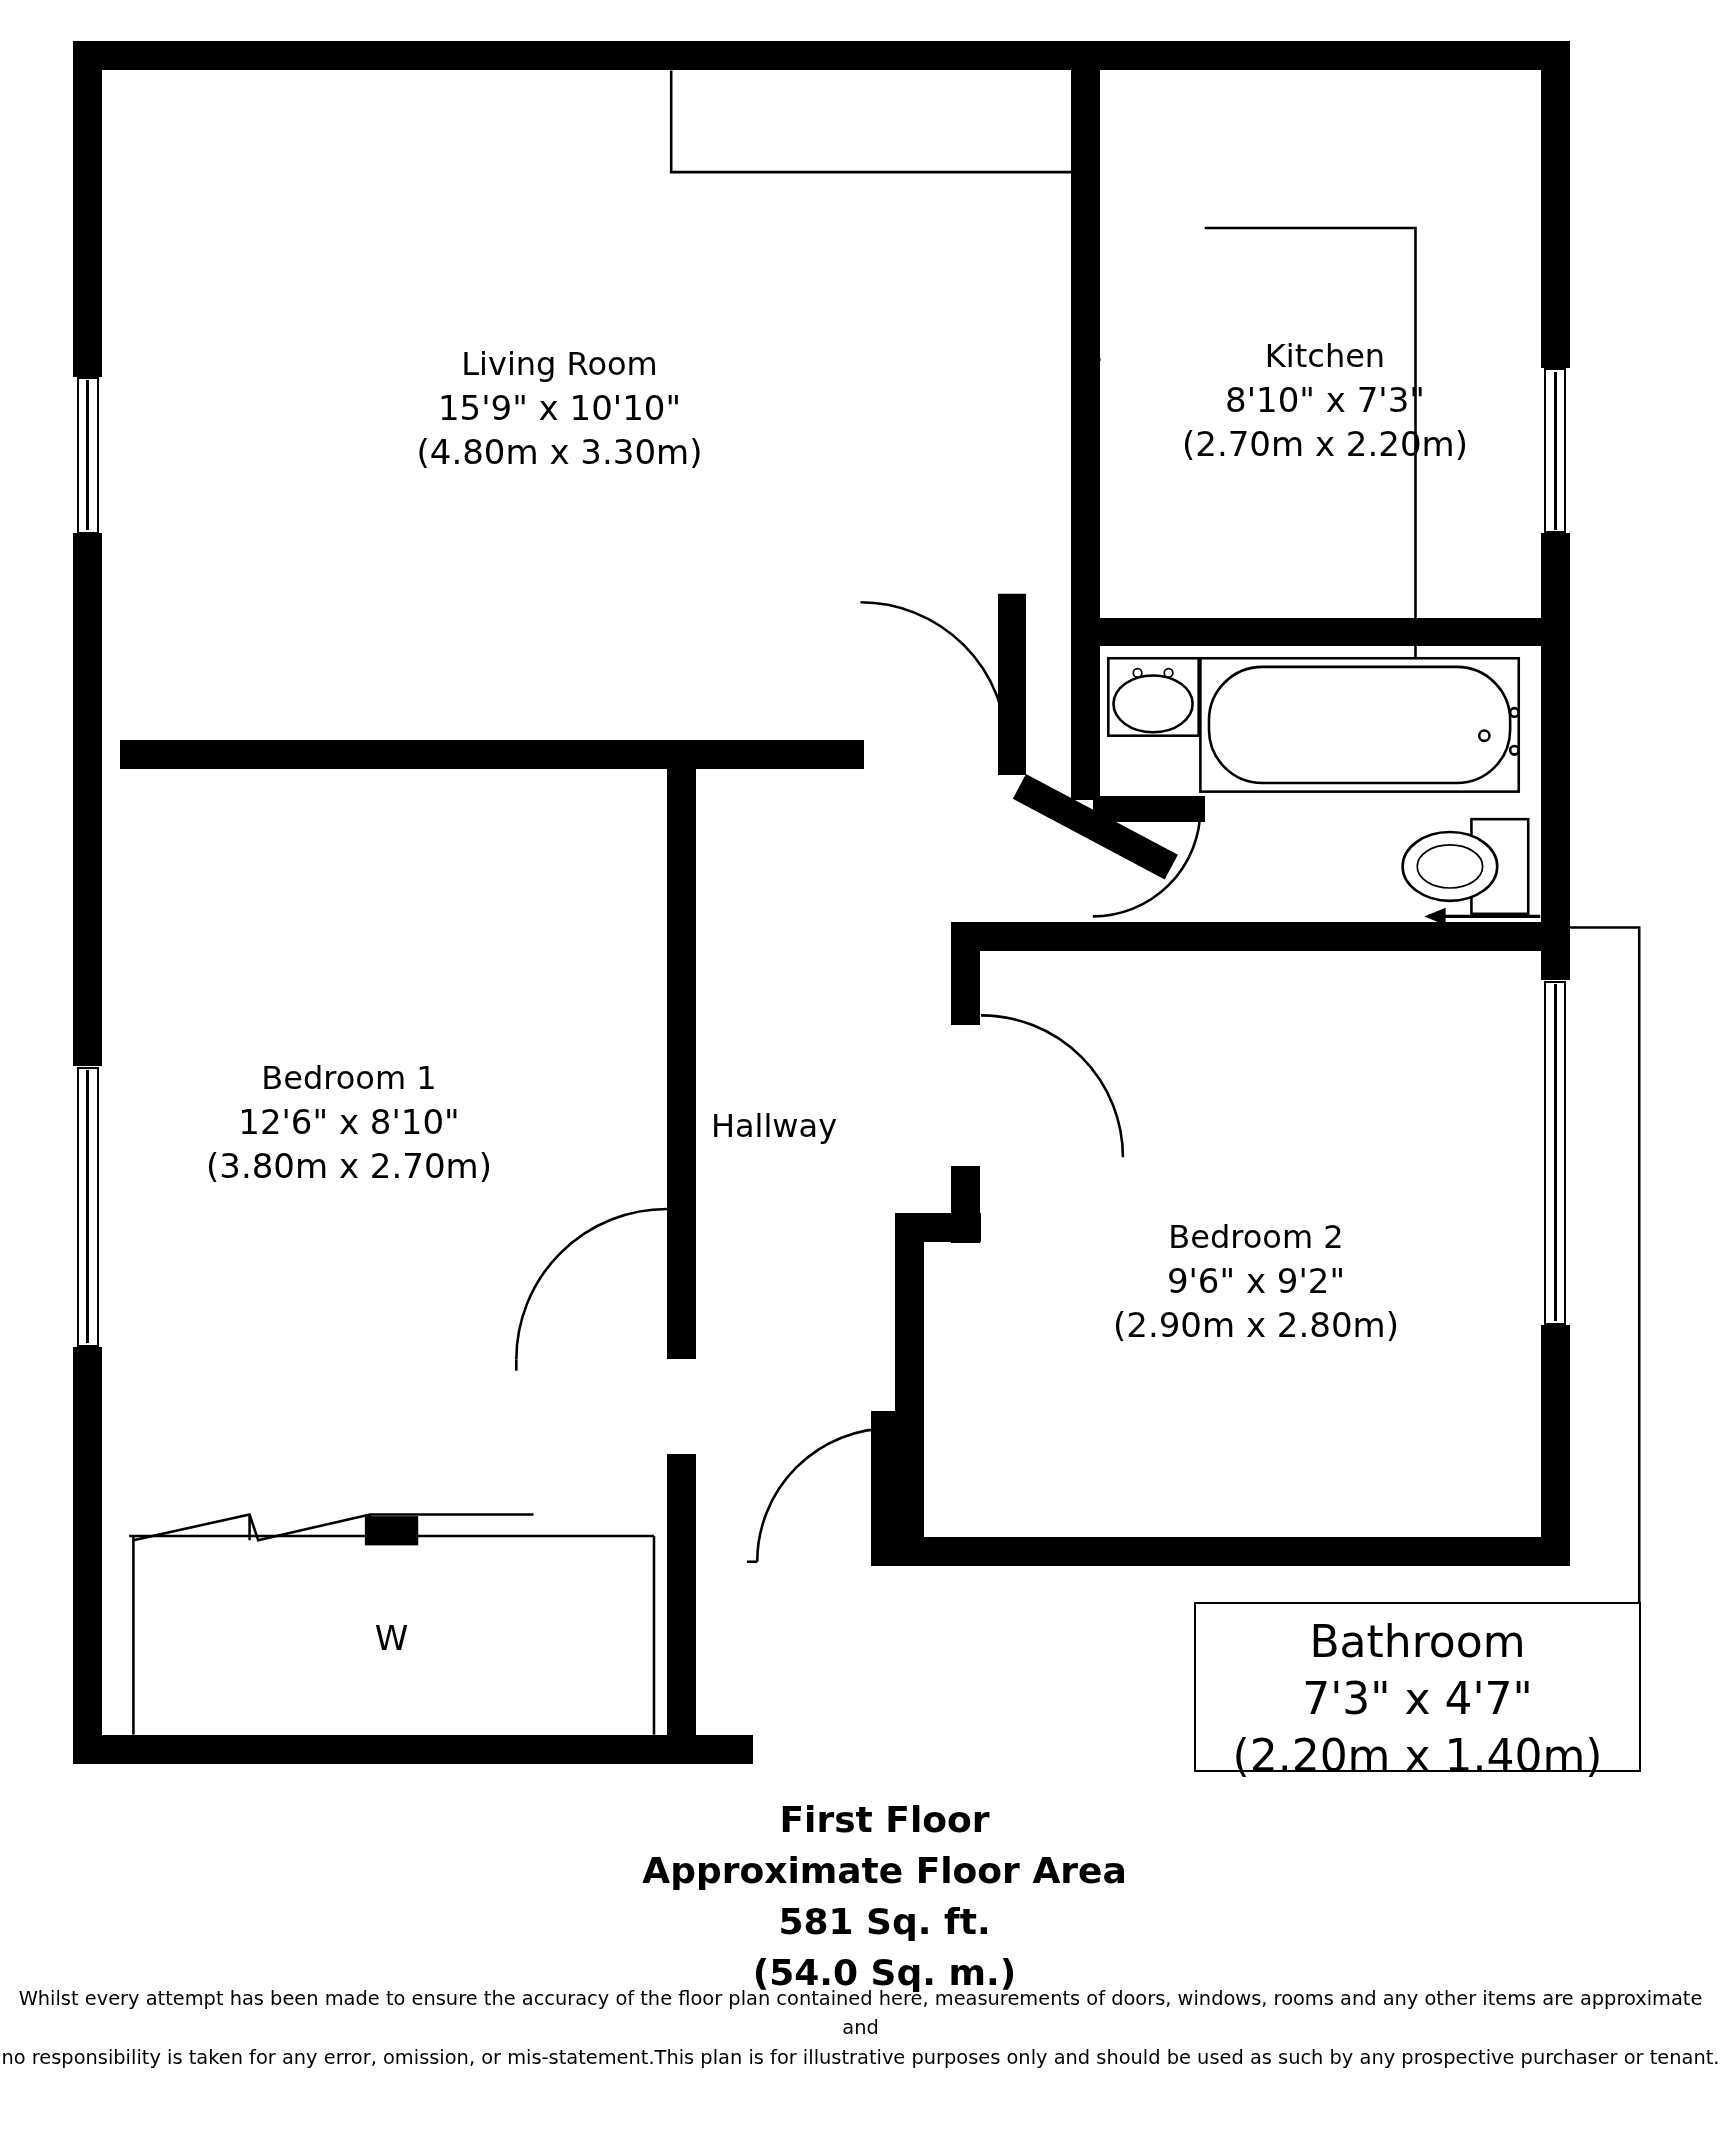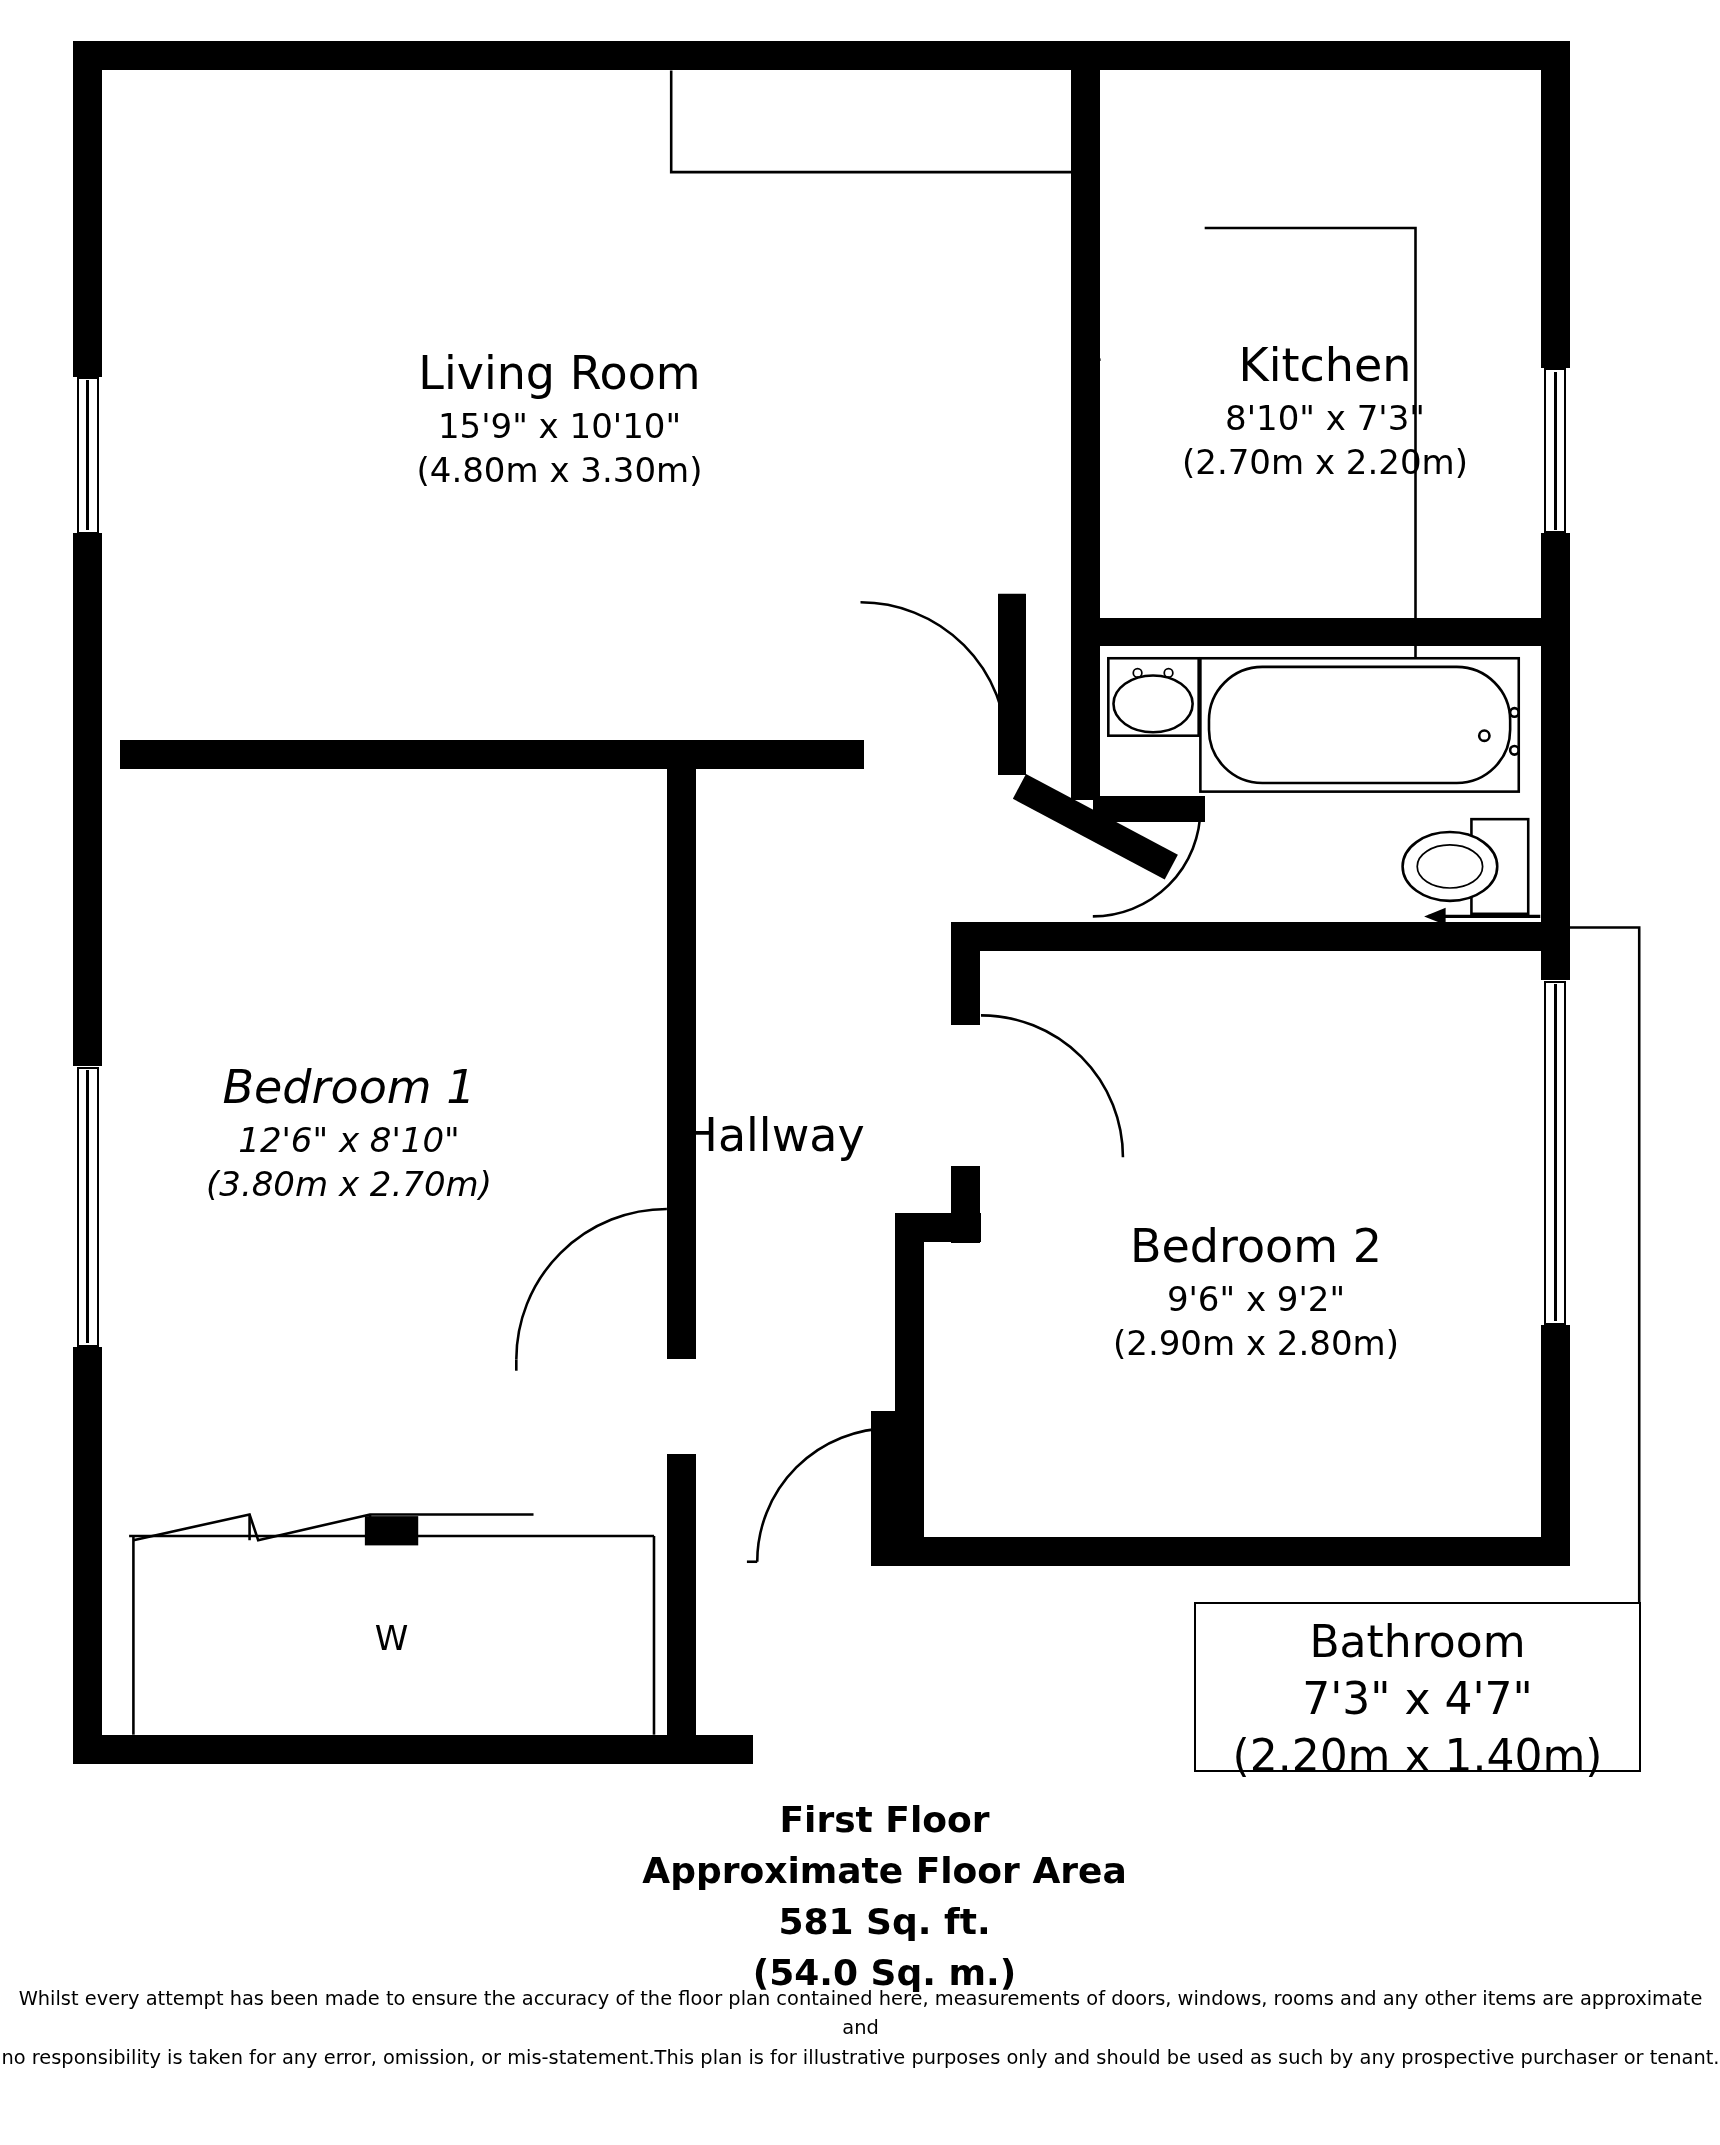--- a/index.html
+++ b/index.html
@@ -30,21 +30,21 @@
     position: absolute;
     background: #000000;
   }
   .room-label {
     position: absolute;
     text-align: center;
     line-height: 1.30;
     white-space: nowrap;
   }
   .room-label .name {
-    font-size: 46px;
+    font-size: 32px;
   }
   .room-label .dim {
     font-size: 34px;
   }
   .room-label .dimm {
     font-size: 34px;
   }
   .wardrobe-label {
     position: absolute;
     font-size: 34px;
@@ -186,21 +186,21 @@
     <div class="dim">15'9" x 10'10"</div>
     <div class="dimm">(4.80m x 3.30m)</div>
   </div>
 
   <div class="room-label" style="left:1110px; top:336px; width:430px;">
     <div class="name">Kitchen</div>
     <div class="dim">8'10" x 7'3"</div>
     <div class="dimm">(2.70m x 2.20m)</div>
   </div>
 
-  <div class="room-label" style="left:95px; top:1058px; width:508px;font-style:italic;">
+  <div class="room-label" style="left:95px; top:1058px; width:508px;">
     <div class="name">Bedroom 1</div>
     <div class="dim">12'6" x 8'10"</div>
     <div class="dimm">(3.80m x 2.70m)</div>
   </div>
 
   <div class="room-label" style="left:1015px; top:1217px; width:482px;">
     <div class="name">Bedroom 2</div>
     <div class="dim">9'6" x 9'2"</div>
     <div class="dimm">(2.90m x 2.80m)</div>
   </div>

